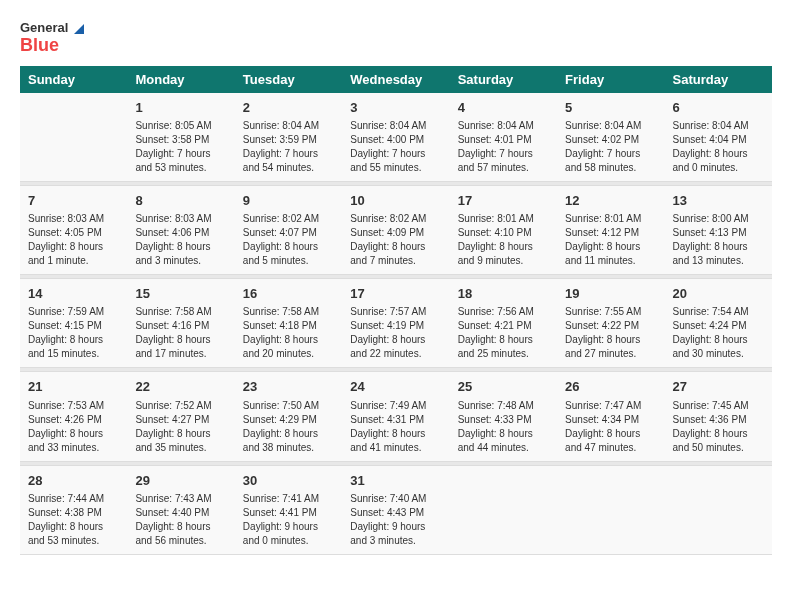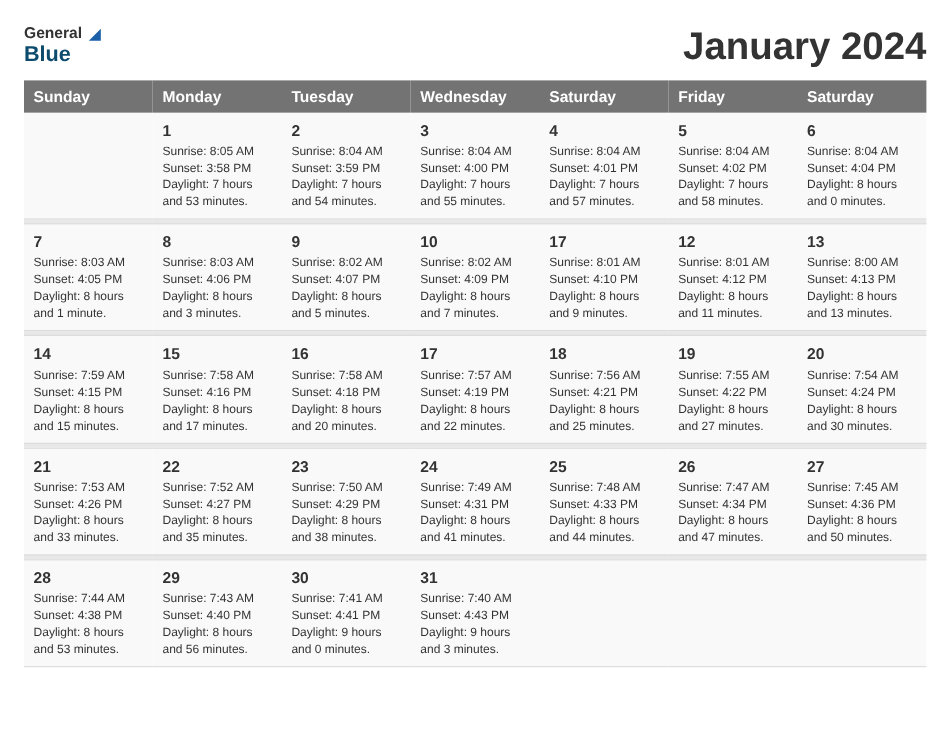--- a/index.html
+++ b/index.html
@@ -23,21 +23,21 @@
     }
     .logo-general {
       font-size: 13px;
       font-weight: bold;
       color: #333;
       line-height: 1.1;
     }
     .logo-blue {
       font-size: 18px;
       font-weight: bold;
-      color: #0c4a6e;
+      color: #ef4444;
       line-height: 1.1;
     }
     .logo-line {
       display: flex;
       align-items: center;
     }
     .title-section {
       text-align: right;
     }
     .month-title {
@@ -48,21 +48,21 @@
     .location {
       font-size: 16px;
       color: #555;
     }
     table {
       width: 100%;
       border-collapse: collapse;
       font-size: 11px;
     }
     thead th {
-      background-color: #737373;
+      background-color: #0f766e;
       color: #fff;
       text-align: left;
       padding: 6px 8px;
       font-size: 13px;
     }
     tbody tr {
       border-bottom: 1px solid #ddd;
     }
     tbody tr:nth-child(odd) {
       background-color: #f9f9f9;
@@ -104,21 +104,20 @@
       <span class="logo-general">General</span>
       <svg width="16" height="16" viewBox="0 0 16 16" style="margin-left:2px;">
         <polygon points="4,14 14,4 14,14" fill="#1a5fa8"></polygon>
       </svg>
     </div>
     <div class="logo-line">
       <span class="logo-blue">Blue</span>
     </div>
   </div>
   <div class="title-section">
-    <div class="month-title">January 2024</div>
   </div>
 </div>
 
 <table>
   <thead>
     <tr>
     <th>Sunday</th>
         <th>Monday</th>
         <th>Tuesday</th>
         <th>Wednesday</th>

